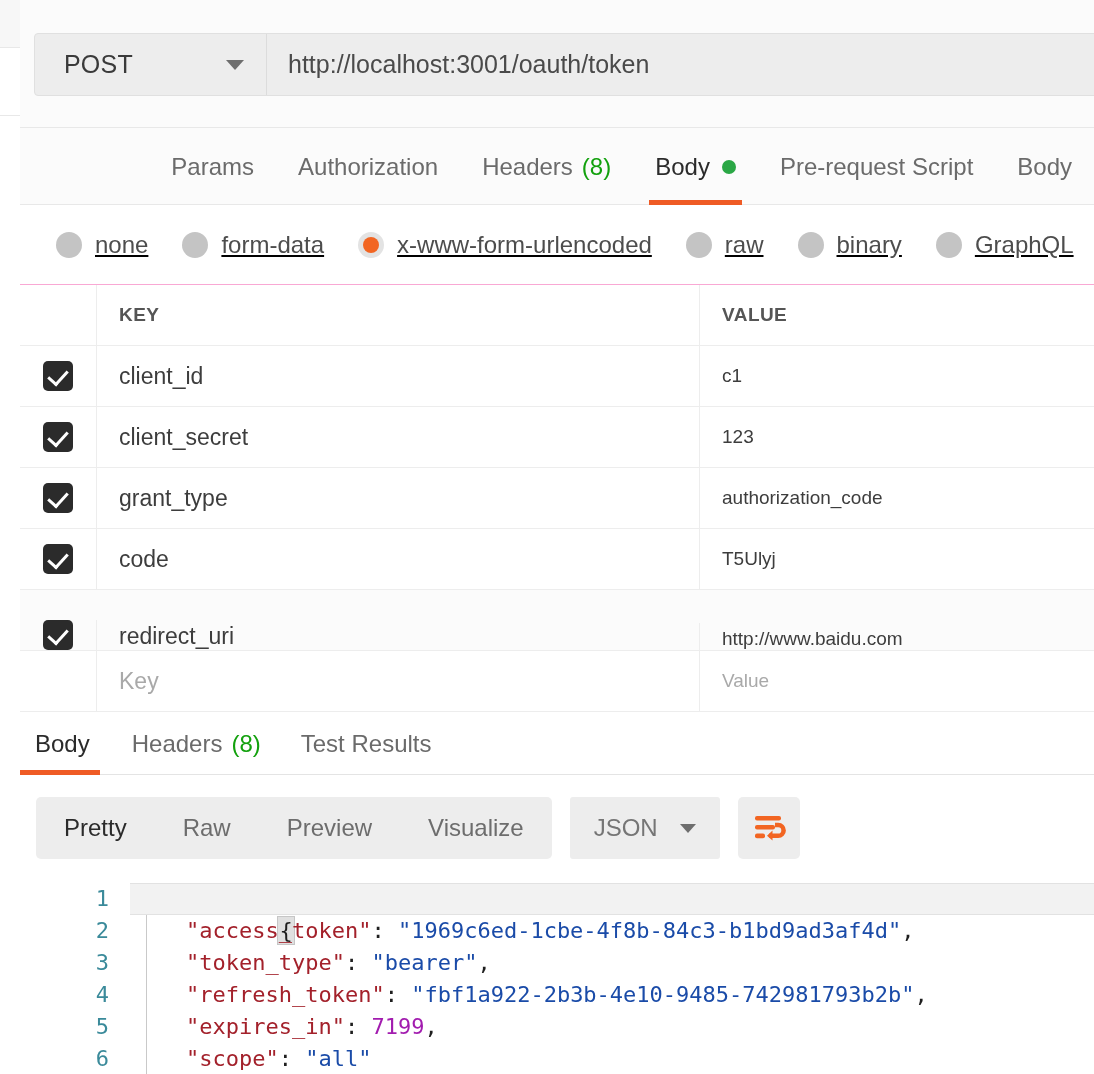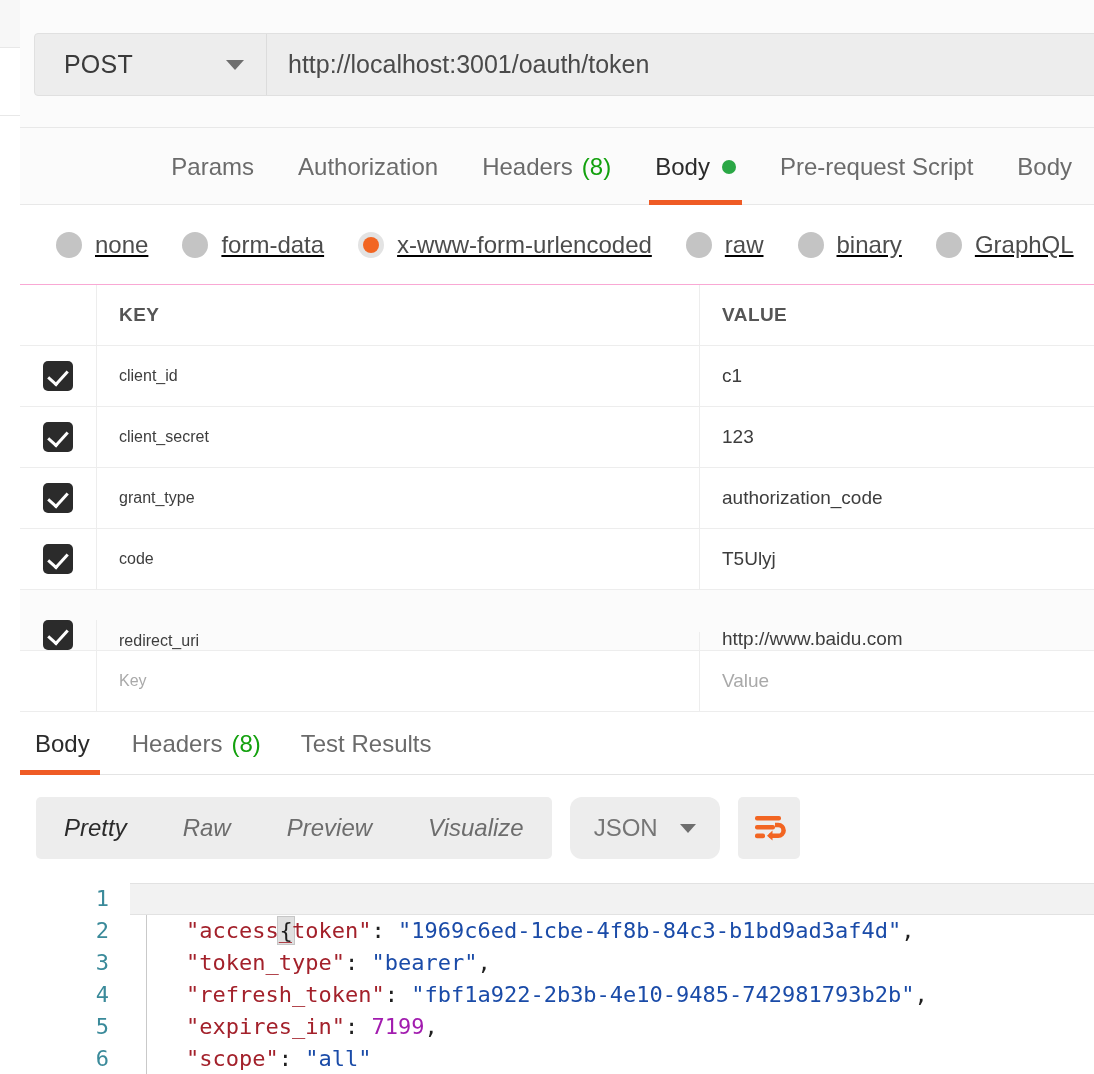--- a/index.html
+++ b/index.html
@@ -229,21 +229,21 @@
     border-width: 0 3.4px 3.4px 0;
     transform: rotate(42deg);
   }
   .kv-key {
     width: 603px;
     flex: none;
     display: flex;
     align-items: center;
     padding-left: 22px;
     border-right: 1px solid #ededed;
-    font-size: 16px;
+    font-size: 23px;
     color: #3d3d3d;
     cursor: text;
   }
   .kv-val {
     flex: 1;
     display: flex;
     align-items: center;
     padding-left: 22px;
     font-size: 19px;
     color: #3d3d3d;
@@ -304,40 +304,39 @@
     align-items: center;
     padding-left: 16px;
   }
   .seg-group {
     display: flex;
     align-items: stretch;
     height: 62px;
     background: #ededed;
     border-radius: 5px;
     overflow: hidden;
-    font-style: italic;
   }
   .seg-btn {
     display: flex;
     align-items: center;
     padding: 0 28px;
     font-size: 24px;
     color: #6d6d6d;
     cursor: pointer;
     white-space: nowrap;
   }
   .seg-btn.active { color: #2b2b2b; }
   .fmt-select {
     display: flex;
     align-items: center;
     height: 62px;
     margin-left: 18px;
     padding: 0 24px;
     background: #ededed;
-    border-radius: 12px;
+    border-radius: 3px;
     cursor: pointer;
   }
   .fmt-select .f-label {
     font-size: 24px;
     color: #757575;
     margin-right: 22px;
   }
   .caret-sm {
     width: 0; height: 0;
     border-left: 8px solid transparent;

